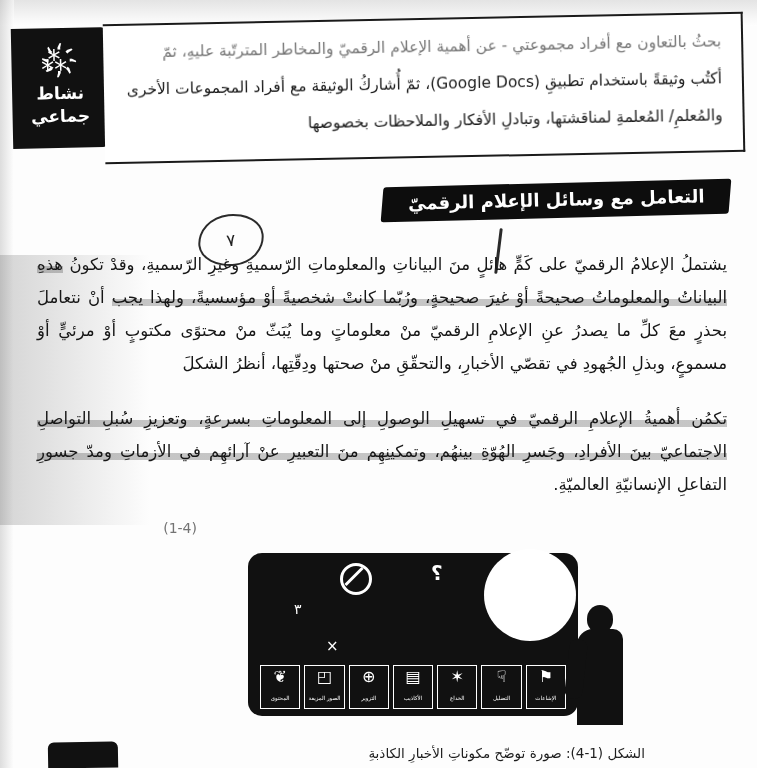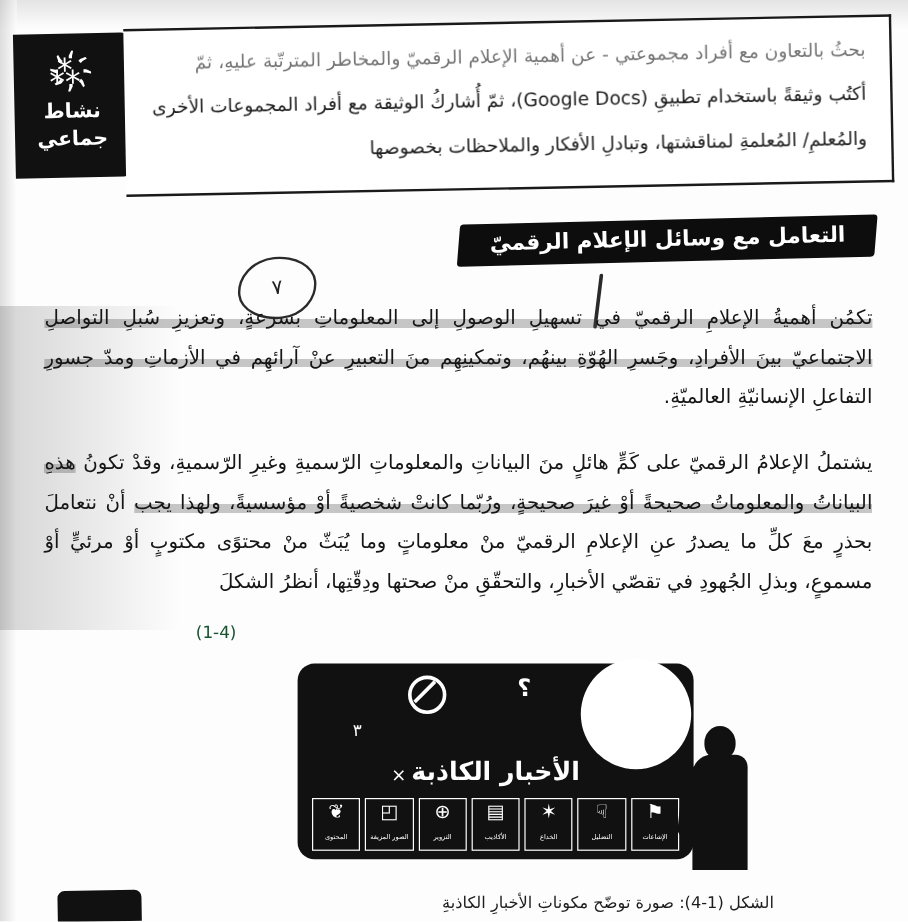--- a/index.html
+++ b/index.html
@@ -164,21 +164,21 @@
     height: 270px;
     background: linear-gradient(90deg, rgba(120,120,120,.30), rgba(255,255,255,0));
     pointer-events: none;
   }
   .figure-ref {
     position: absolute;
     right: 560px;
     top: 520px;
     font-size: 14px;
     direction: rtl;
-    color: #14532d;
+    color: #737373;
   }
 
   
   .figure {
     position: absolute;
     left: 248px;
     top: 553px;
     width: 380px;
     height: 175px;
   }
@@ -369,40 +369,39 @@
 </div>
 
 <div class="circle-note">
   <span>٧</span>
 </div>
 <div class="pen-stroke"></div>
 <div class="smudge-left"></div>
 
 <div class="body-text">
   <p>
-    <span class="hl">تكمُن أهميةُ الإعلامِ الرقميّ في تسهيلِ الوصولِ إلى المعلوماتِ بسرعةٍ، وتعزيزِ سُبلِ التواصلِ</span>
-    <span class="hl">الاجتماعيّ بينَ الأفرادِ، وجَسرِ الهُوّةِ بينهُم، وتمكينِهِم منَ التعبيرِ عنْ آرائهِم في الأزماتِ ومدّ جسورِ</span>
-    <span>التفاعلِ الإنسانيّةِ العالميّةِ.</span>
-  </p>
-  <p>
     <span>يشتملُ الإعلامُ الرقميّ على كَمٍّ هائلٍ منَ البياناتِ والمعلوماتِ الرّسميةِ وغيرِ الرّسميةِ، وقدْ تكونُ</span>
     <span class="hl">هذهِ البياناتُ والمعلوماتُ صحيحةً أوْ غيرَ صحيحةٍ، ورُبّما كانتْ شخصيةً أوْ مؤسسيةً، ولهذا يجب</span>
     <span>أنْ نتعاملَ بحذرٍ معَ كلِّ ما يصدرُ عنِ الإعلامِ الرقميّ منْ معلوماتٍ وما يُبَثّ منْ محتوًى مكتوبٍ</span>
     <span>أوْ مرئيٍّ أوْ مسموعٍ، وبذلِ الجُهودِ في تقصّي الأخبارِ، والتحقّقِ منْ صحتها ودِقّتِها، أنظرُ الشكلَ</span>
+  </p>
+  <p>
+    <span class="hl">تكمُن أهميةُ الإعلامِ الرقميّ في تسهيلِ الوصولِ إلى المعلوماتِ بسرعةٍ، وتعزيزِ سُبلِ التواصلِ</span>
+    <span class="hl">الاجتماعيّ بينَ الأفرادِ، وجَسرِ الهُوّةِ بينهُم، وتمكينِهِم منَ التعبيرِ عنْ آرائهِم في الأزماتِ ومدّ جسورِ</span>
+    <span>التفاعلِ الإنسانيّةِ العالميّةِ.</span>
   </p>
 </div>
 <div class="figure-ref">(1-4)</div>
 
 <div class="figure">
   <div class="screen">
     <div class="no-sign"></div>
     <div class="qmark">؟</div>
     <div class="three">٣</div>
     <div class="big-circle"></div>
-    <div class="fig-title">الأخبار الكاذبة</div>
     <div class="x-mark">×</div>
     <div class="icon-row">
       <div class="icon-cell">
         <span class="ic">⚑</span>
         <span class="cap">الإشاعات</span>
       </div>
       <div class="icon-cell">
         <span class="ic">☟</span>
         <span class="cap">التضليل</span>
       </div>

